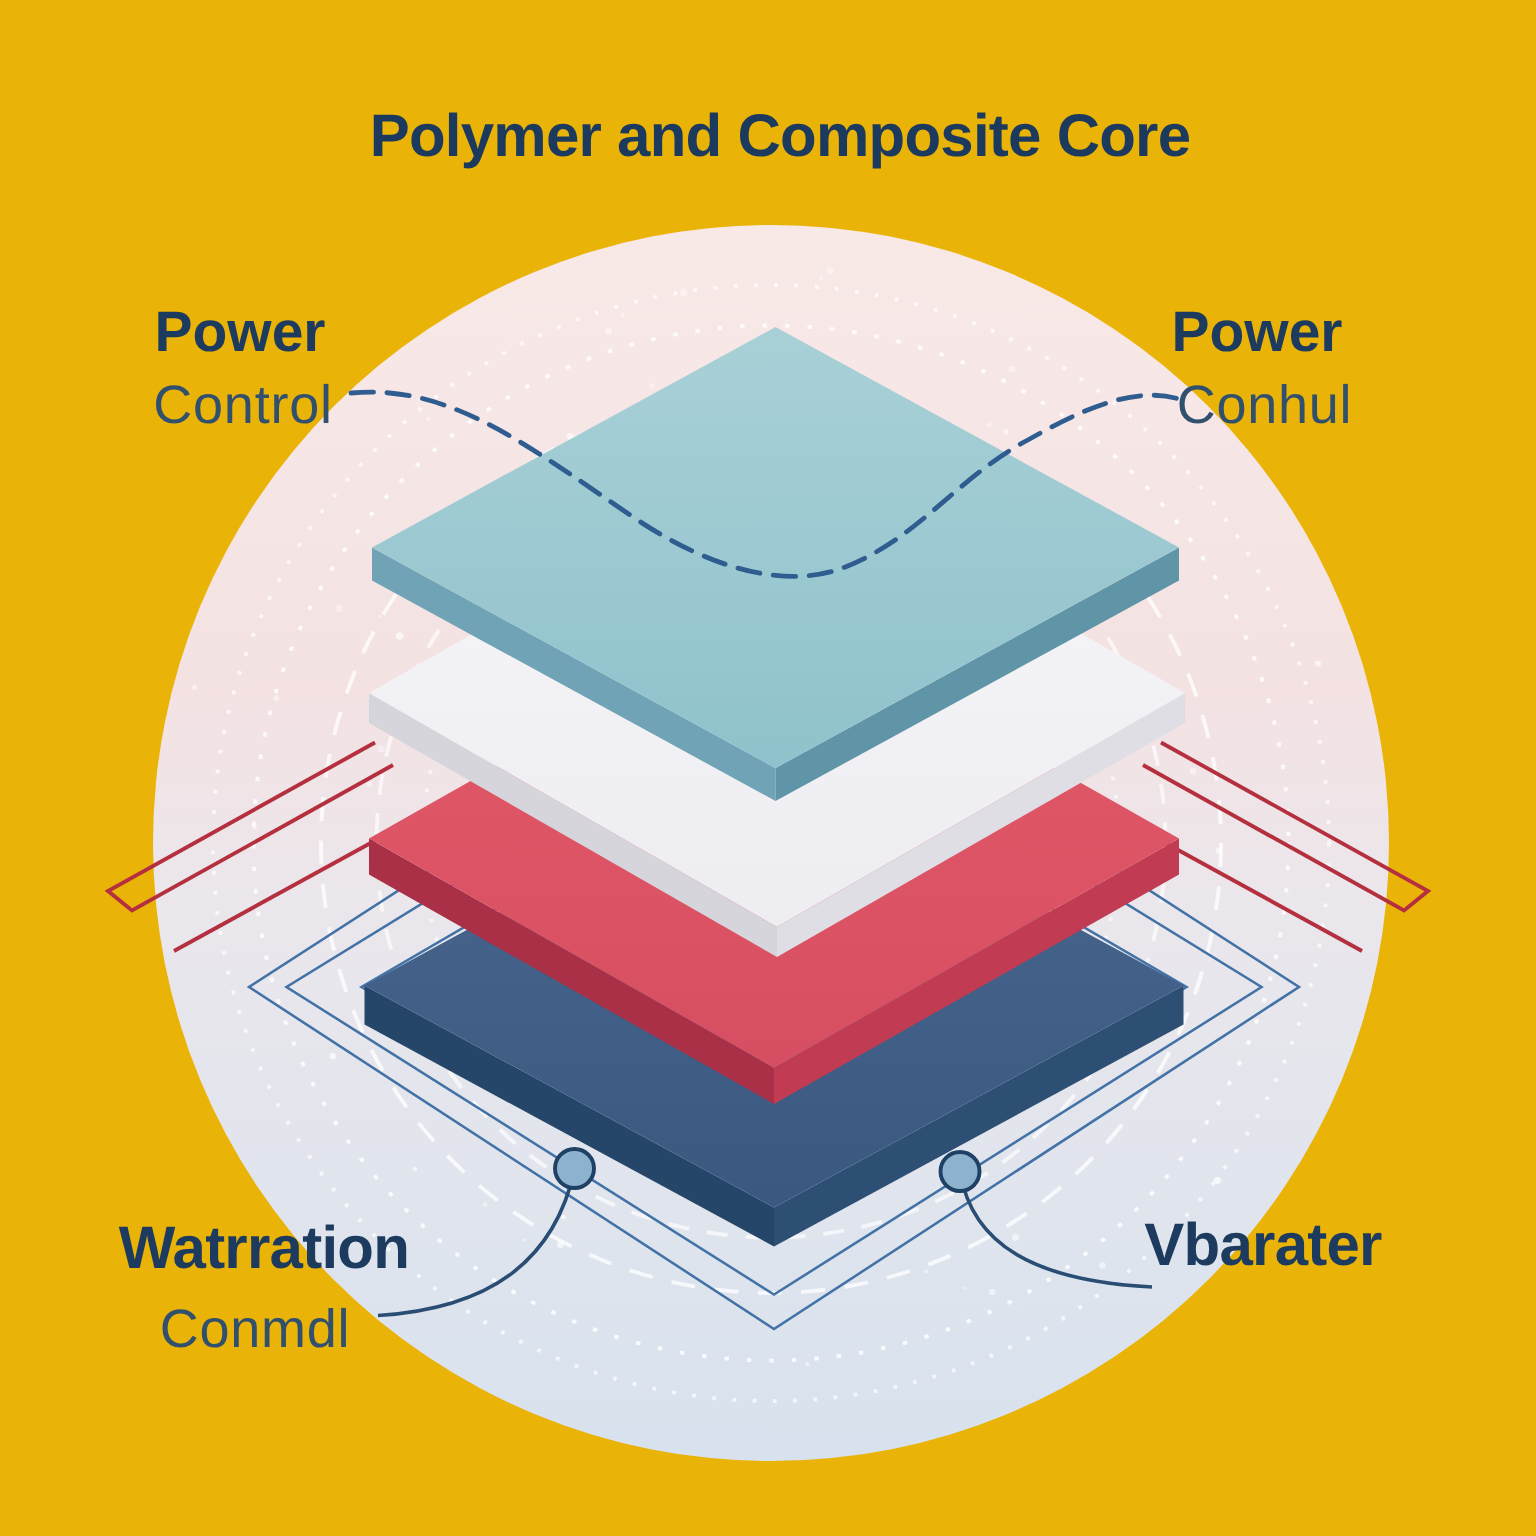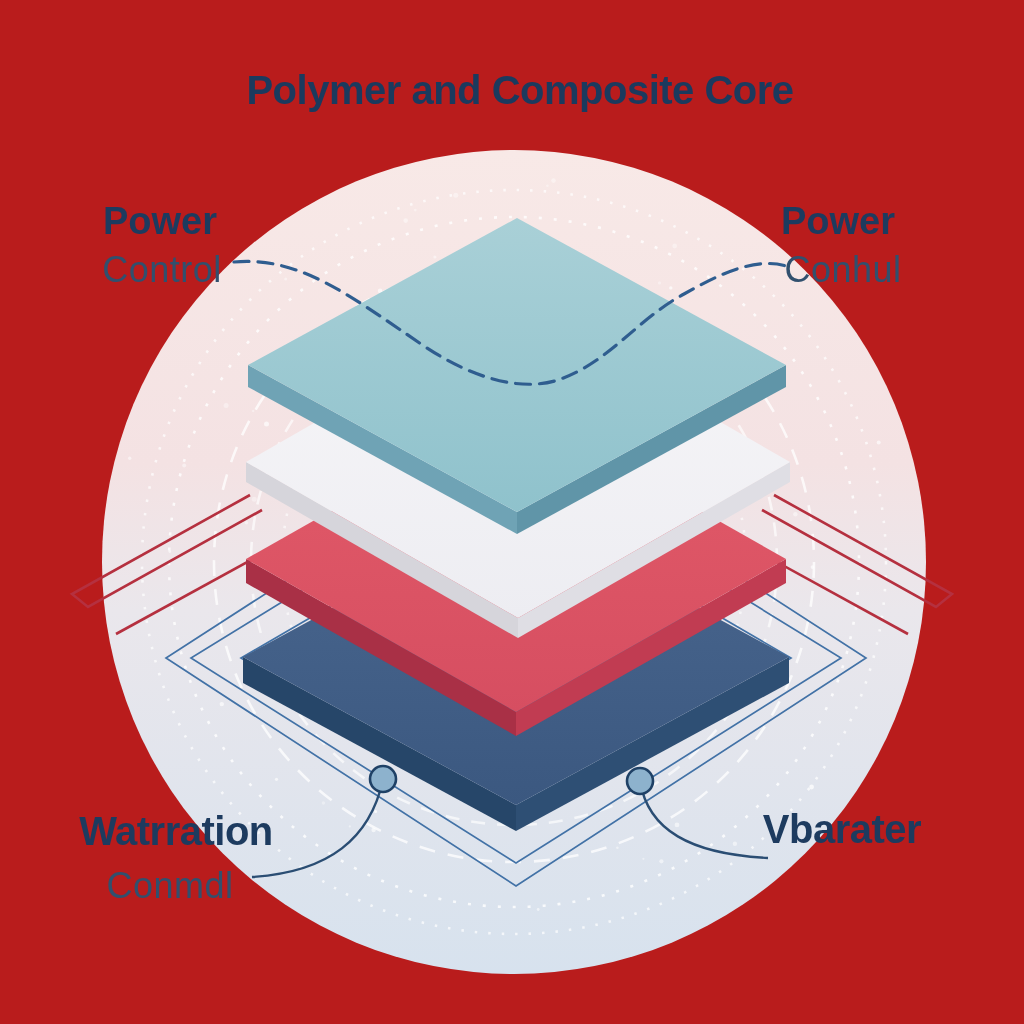--- a/index.html
+++ b/index.html
@@ -1,16 +1,16 @@
 <!DOCTYPE html>
 <html><head>
 <meta charset="utf-8">
 <style>
   html,body{margin:0;padding:0;background:#ffffff;}
-  .stage{width:1024px;height:1024px;position:relative;overflow:hidden;background:#b91c1c;
+  .stage{width:1024px;height:1024px;position:relative;overflow:hidden;background:#eab308;
          font-family:"Liberation Sans",sans-serif;}
   svg{display:block;}
   text{font-family:"Liberation Sans",sans-serif;}
   .t-title{font-size:40px;font-weight:700;letter-spacing:-0.5px;}
   .t-bold{font-size:38px;font-weight:700;}
   .t-bold-lg{font-size:40px;font-weight:700;letter-spacing:-0.5px;}
   .t-light{font-size:36px;font-weight:400;letter-spacing:0.5px;}
 </style>
 </head>
 <body>

